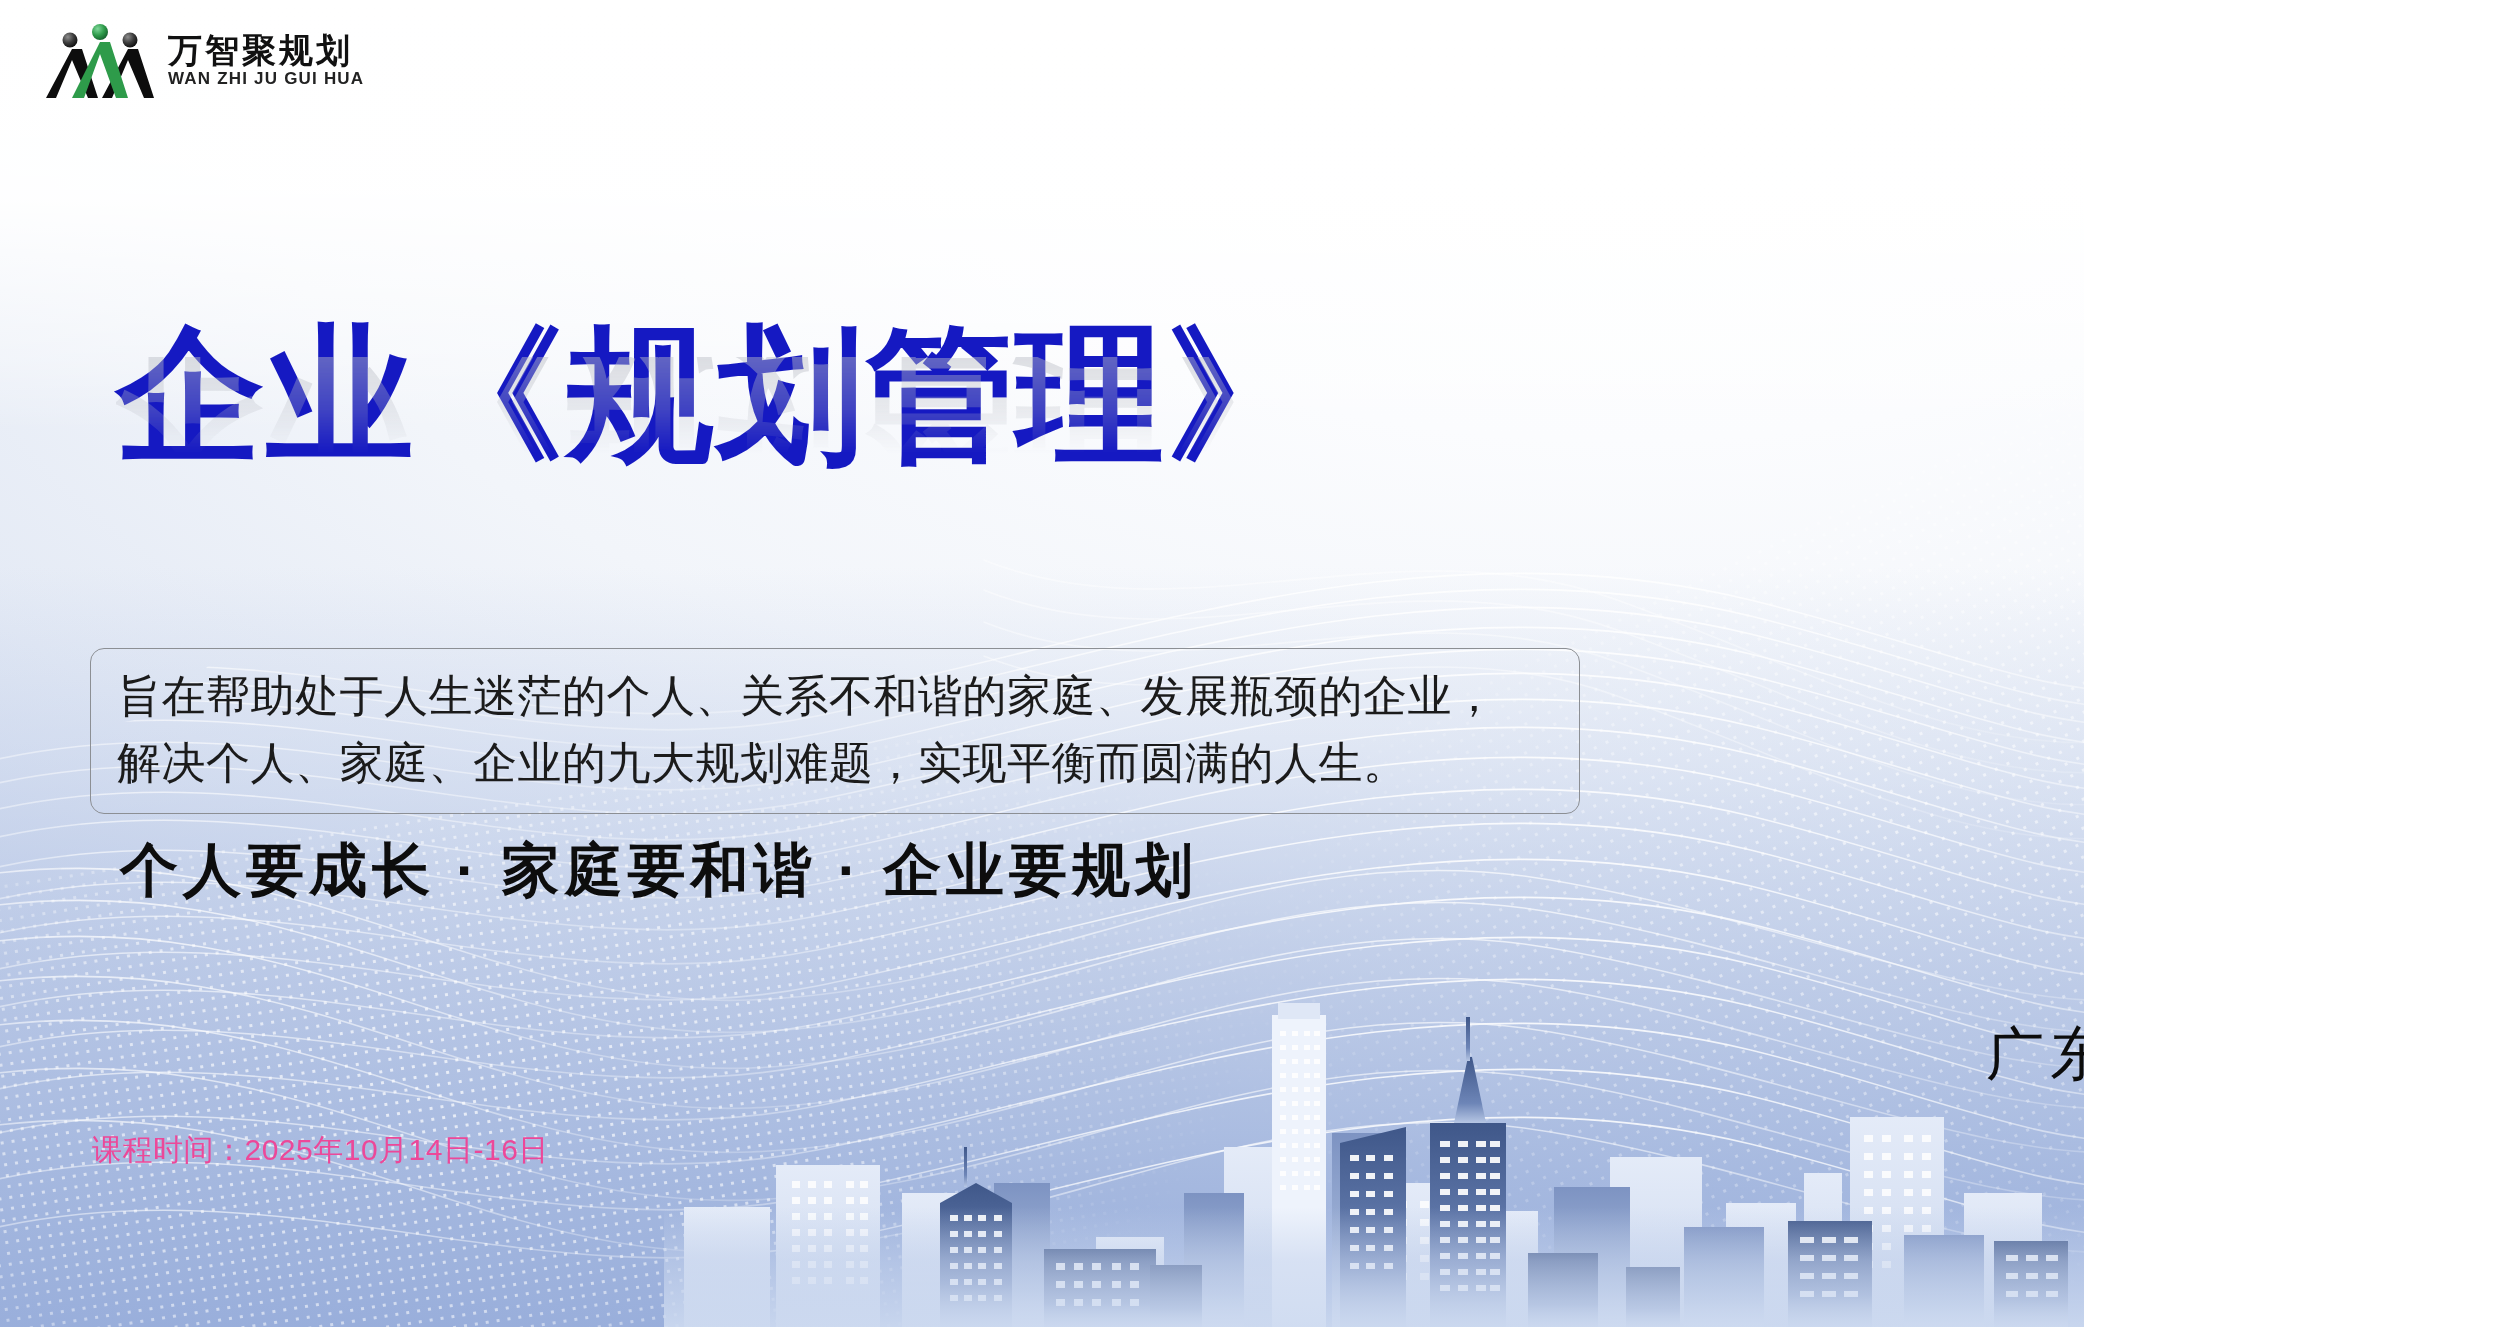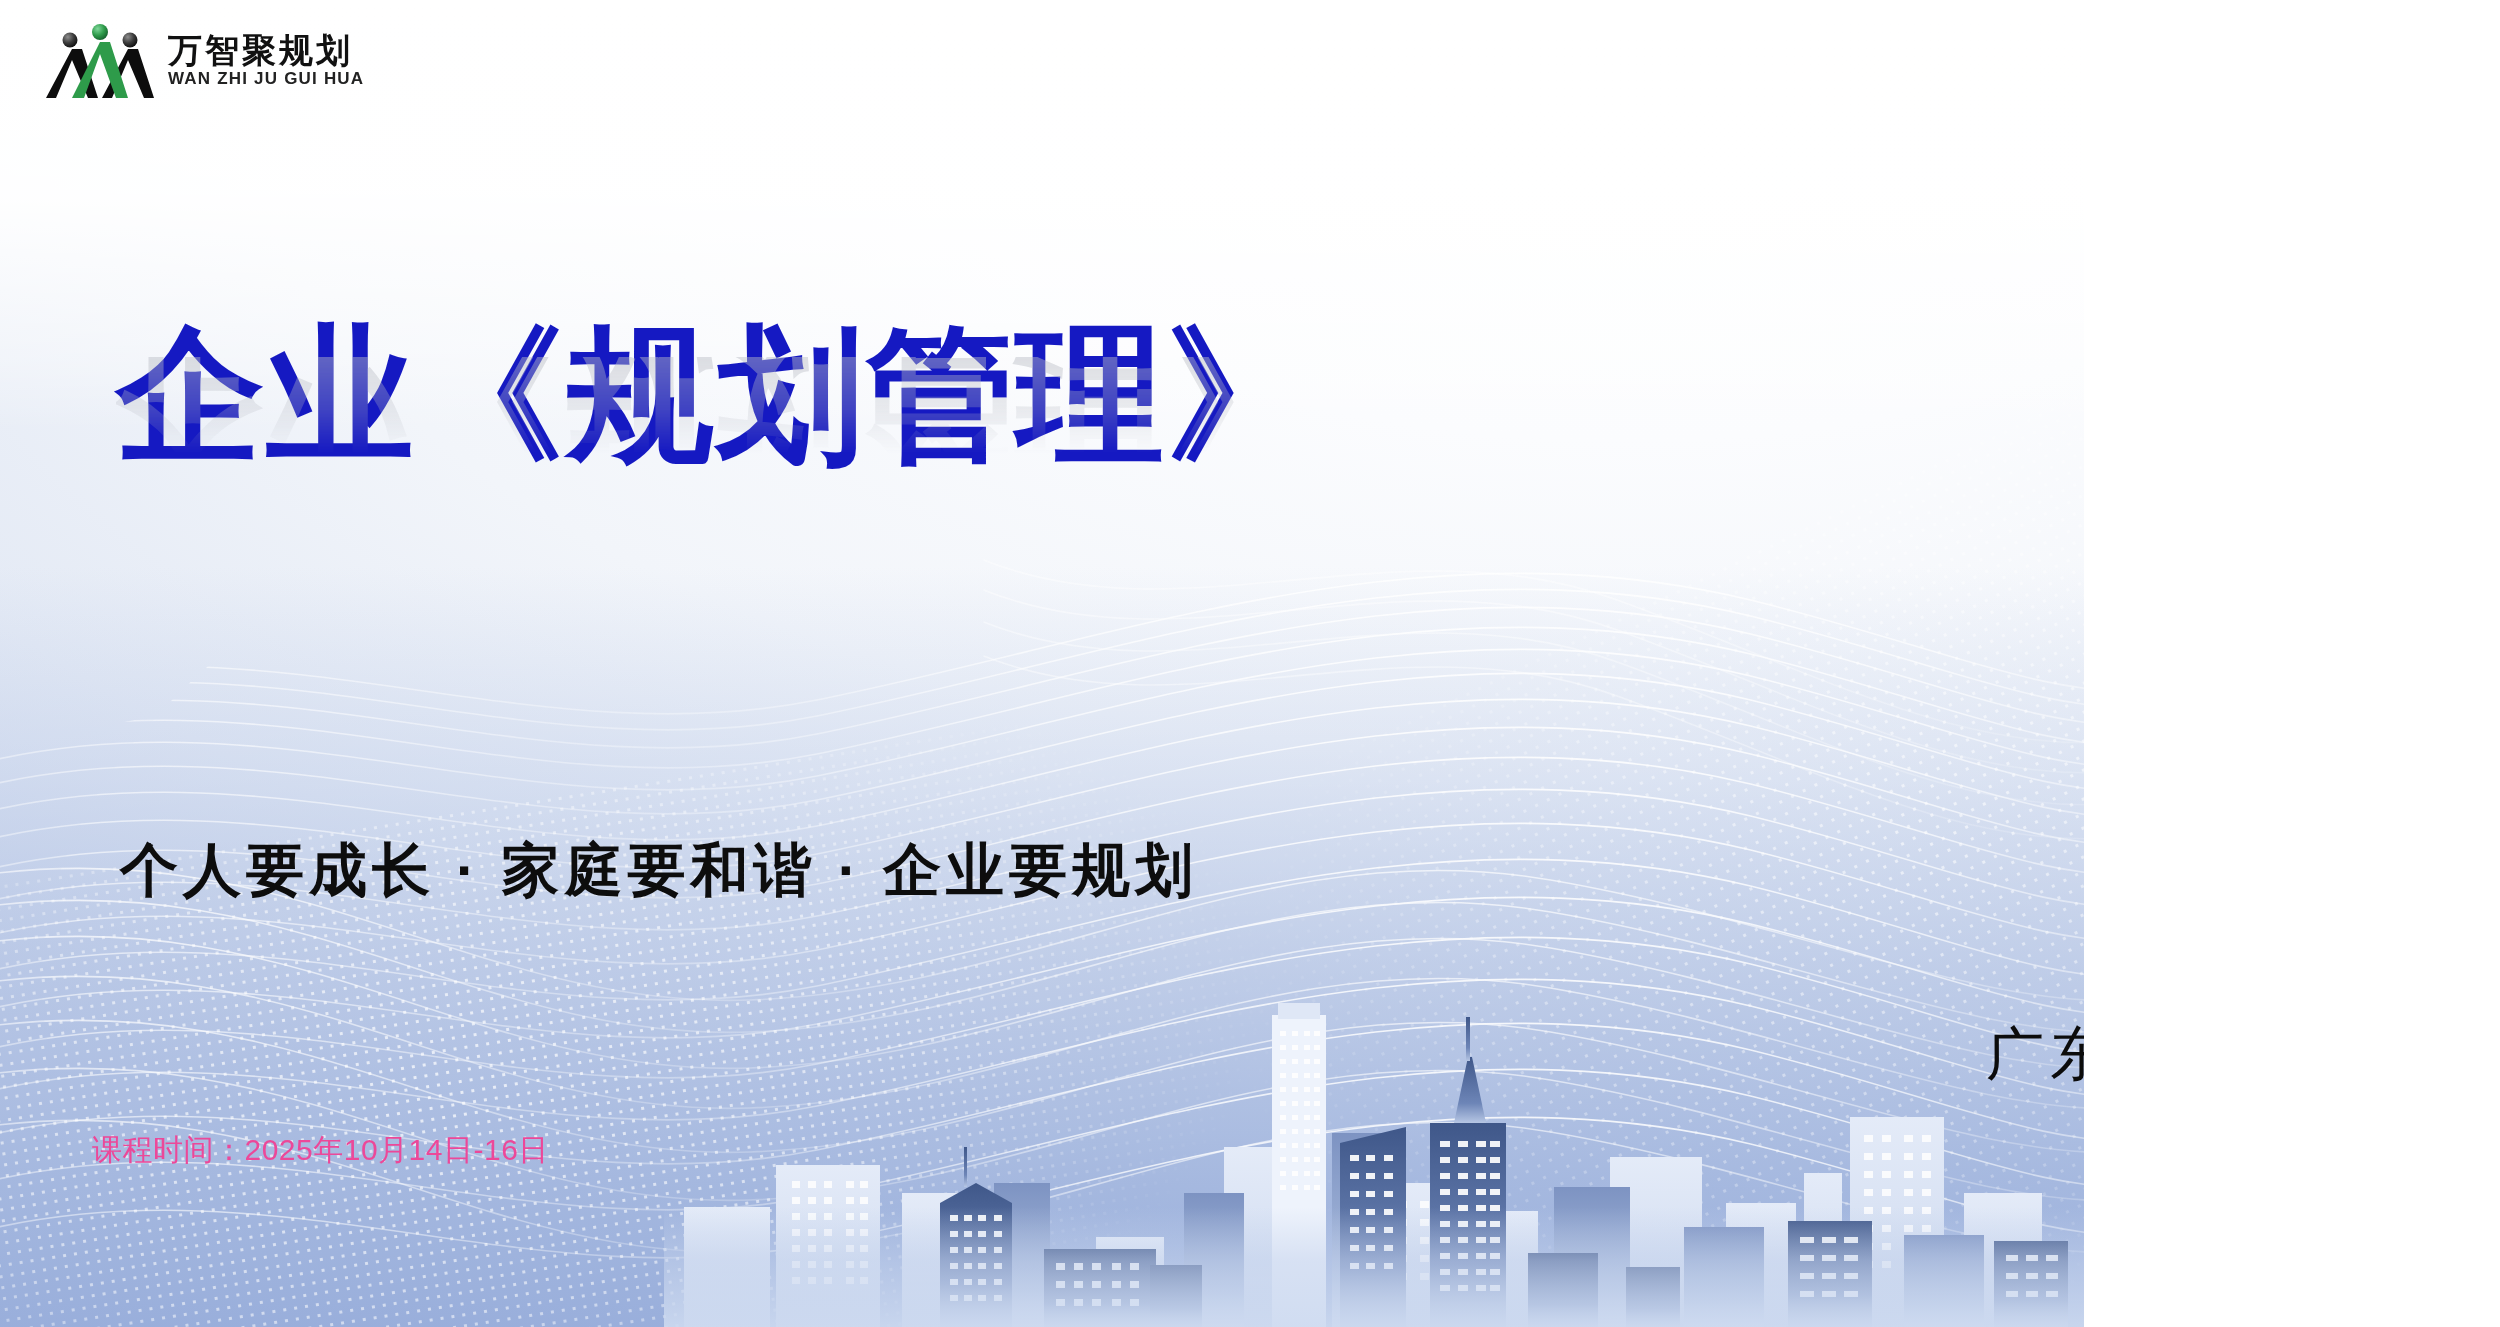--- a/index.html
+++ b/index.html
@@ -598,20 +598,24 @@
       <div class="logo-cn">万智聚规划</div>
       <div class="logo-en">WAN ZHI JU GUI HUA</div>
     </div>
   </div>
 
   <div class="title-wrap">
     <div class="title">企业《规划管理》</div>
     <div class="title-reflection">企业《规划管理》</div>
   </div>
 
+  <div class="desc-box">
+    <div class="desc-line">旨在帮助处于人生迷茫的个人、关系不和谐的家庭、发展瓶颈的企业，</div>
+    <div class="desc-line">解决个人、家庭、企业的九大规划难题，实现平衡而圆满的人生。</div>
+  </div>
 
   <div class="slogan">个人要成长 · 家庭要和谐 · 企业要规划</div>
 
   <div class="loc-badge">
     <div class="loc-pin">
       <svg viewBox="0 0 92 120" xmlns="http://www.w3.org/2000/svg">
         <path d="M46,2 C22.8,2 4,20.8 4,44 C4,72 34,100 43.2,116.2 C44.4,118.4 47.6,118.4 48.8,116.2 C58,100 88,72 88,44 C88,20.8 69.2,2 46,2 Z" fill="#F59A1E"></path>
         <circle cx="46" cy="42" r="15.5" fill="#f3f6fb"></circle>
       </svg>
     </div>

